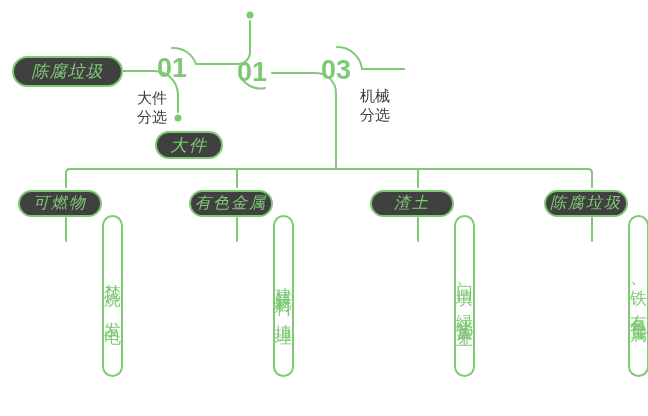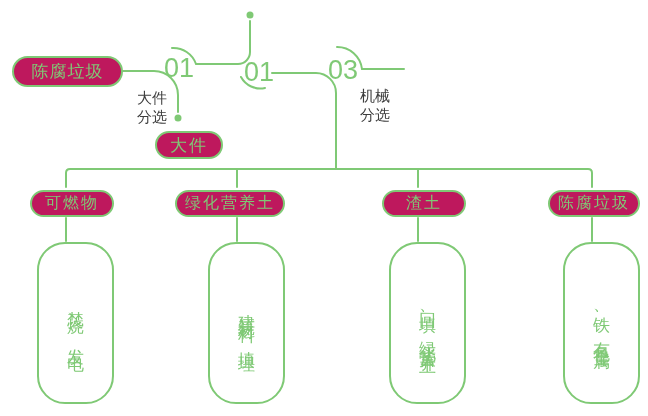--- a/index.html
+++ b/index.html
@@ -15,53 +15,53 @@
     overflow:hidden;
   }
   .stage svg{position:absolute;left:0;top:0;}
   .pill{
     position:absolute;
     box-sizing:border-box;
     border:2px solid var(--green);
     border-radius:999px;
     color:var(--green);
     display:flex;align-items:center;justify-content:center;
-    background:#be185d;
+    background:#404040;
     white-space:nowrap;
+    font-style:italic;
   }
   .pill-source{left:12px;top:56px;width:111px;height:31px;font-size:17px;letter-spacing:1px;}
   .pill-bulky{left:155px;top:131px;width:68px;height:28px;font-size:17px;letter-spacing:2px;}
   .step-number{
     position:absolute;
     width:44px;
     color:var(--green);
     font-size:27px;
-    font-weight:400;
-    text-align:center;
+    font-weight:700;
     background:transparent;
   }
   .num-01{left:157px;top:53px;}
   .num-02{left:237px;top:57px;}
   .num-03{left:321px;top:55px;}
   .flow-label{
     position:absolute;
     color:var(--dark);
     font-size:15px;
     font-weight:500;
     line-height:19px;
     white-space:pre-line;
   }
   .label-bio{left:264px;top:6px;}
   .label-bulky{left:137px;top:88px;}
   .label-mech{left:360px;top:86px;}
   .branch{
     position:absolute;
     top:190px;
     width:96px;
-    display:flex;flex-direction:column;align-items:flex-end;
+    display:flex;flex-direction:row;align-items:flex-start;
   }
   .branch .cat-pill{
     position:static;
     min-width:84px;height:27px;
     font-size:16px;letter-spacing:2px;
     padding:0 8px;
   }
   .branch .result-box{
     box-sizing:border-box;
     margin-top:25px;
@@ -128,21 +128,21 @@
   <div class="pill pill-bulky">大件</div>
 
   <div class="branch branch-1">
     <div class="pill cat-pill">可燃物</div>
     <div class="result-box">
       <span class="v-text">焚烧、发电</span>
     </div>
   </div>
 
   <div class="branch branch-2">
-    <div class="pill cat-pill">绿化营养土</div>
+    <div class="pill cat-pill">有色金属</div>
     <div class="result-box">
       <span class="v-text">建筑材料、填埋</span>
     </div>
   </div>
 
   <div class="branch branch-3">
     <div class="pill cat-pill">渣土</div>
     <div class="result-box">
       <span class="v-text">回填、绿化营养土</span>
     </div>

